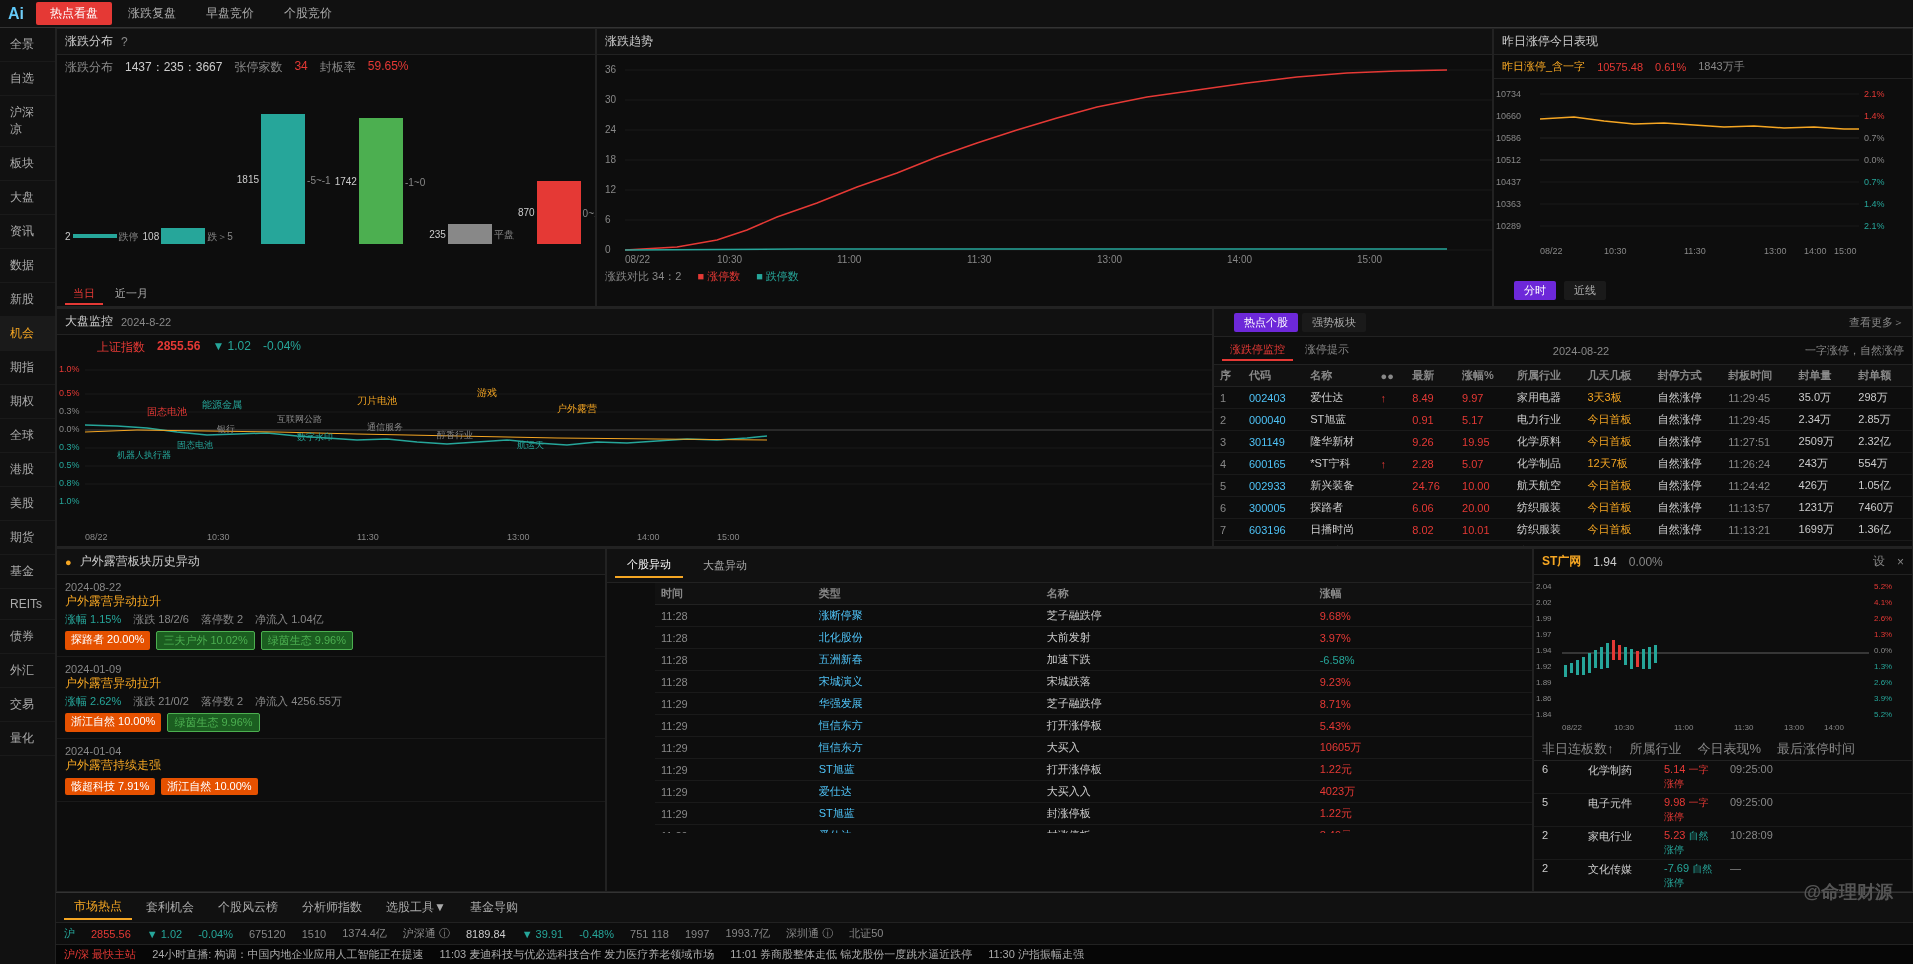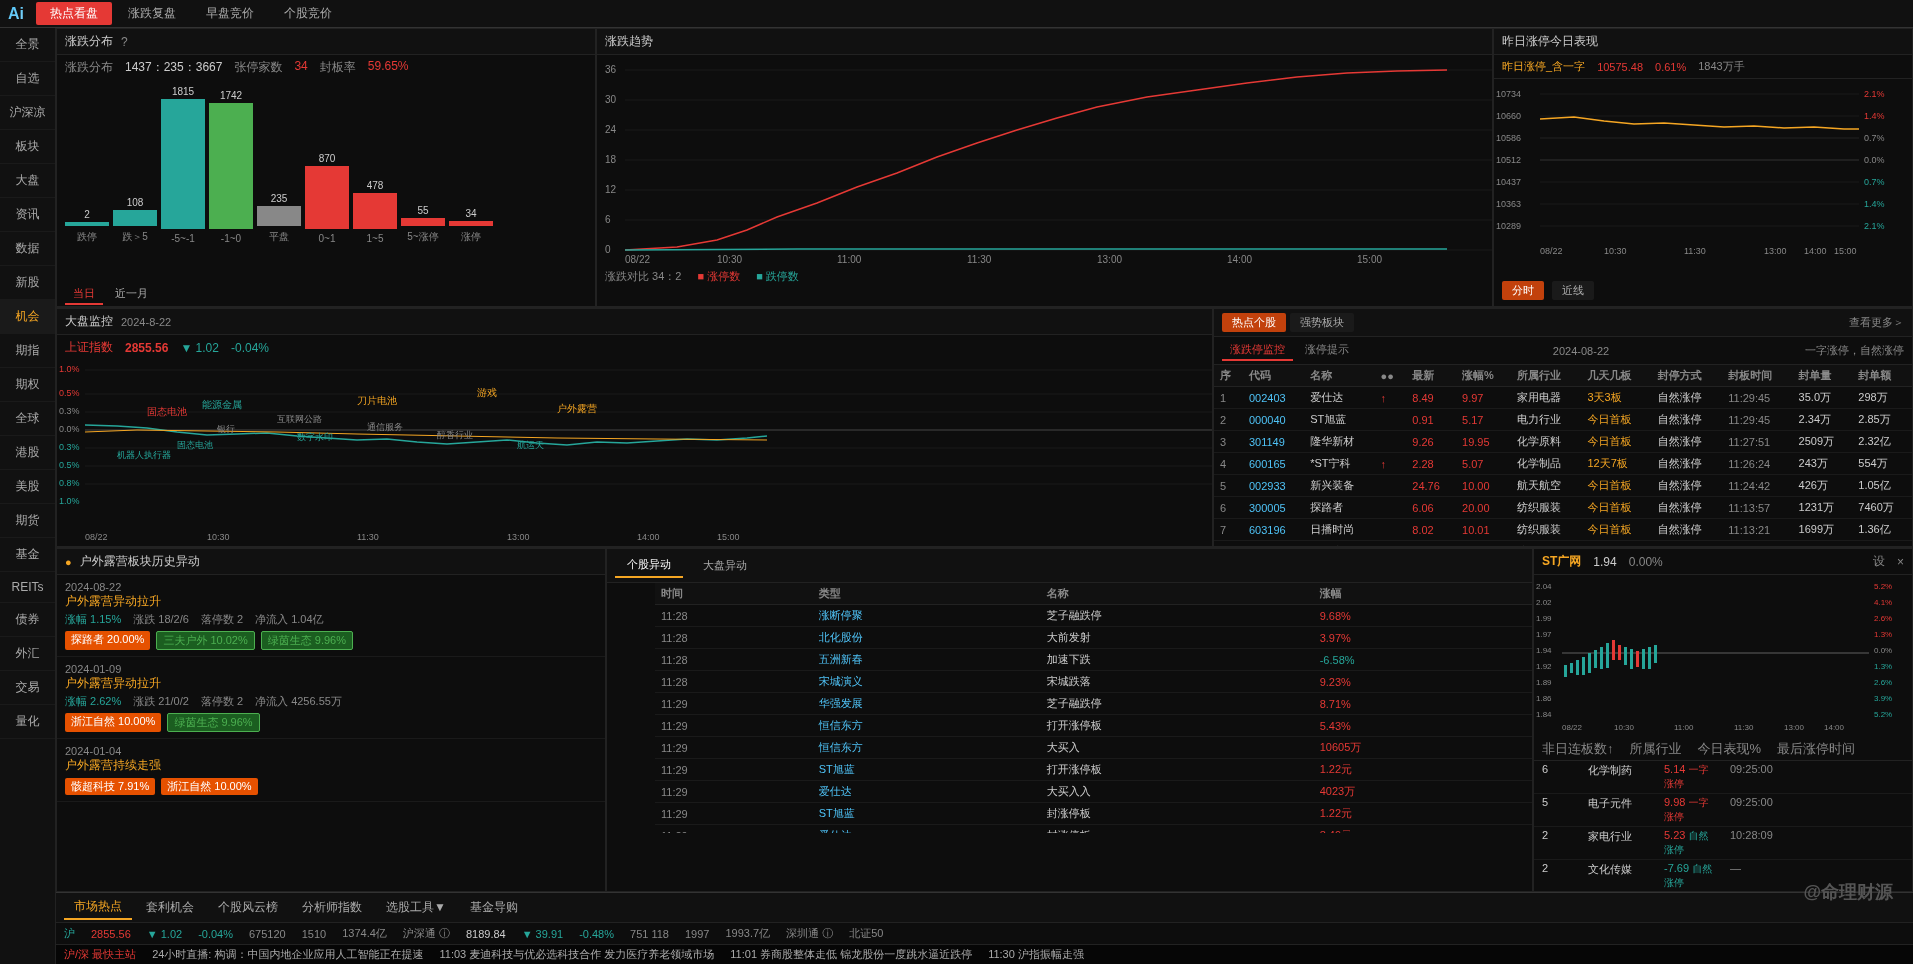--- a/index.html
+++ b/index.html
@@ -60,22 +60,21 @@
     
     .sidebar {
       width: 56px;
       background: #111;
       border-right: 1px solid #222;
       display: flex;
       flex-direction: column;
       flex-shrink: 0;
     }
     .sidebar-item {
-      padding: 8px 3px;
-      text-align: center;
+      padding: 8px 10px;
       font-size: 12px;
       color: #aaa;
       cursor: pointer;
       border-bottom: 1px solid #1a1a1a;
     }
     .sidebar-item.active {
       color: #f5a623;
       background: #1a1a1a;
     }
     
@@ -110,22 +109,23 @@
     }
     .tab-btn {
       padding: 2px 10px;
       font-size: 11px;
       cursor: pointer;
       border-radius: 2px;
       background: #1a1a1a;
       color: #aaa;
     }
     .tab-btn.active {
-      background: #c2410c;
+      background: #6d28d9;
       color: #fff;
+      margin-left: 12px;
     }
     
     .panel-zangjie {
       width: 540px;
       flex-shrink: 0;
     }
     .zangjie-stats {
       padding: 4px 8px;
       display: flex;
       gap: 12px;
@@ -141,21 +141,21 @@
     .bar-chart {
       display: flex;
       align-items: flex-end;
       gap: 3px;
       height: 160px;
       padding-bottom: 20px;
       position: relative;
     }
     .bar-item {
       display: flex;
-      flex-direction: column;
+      flex-direction: row;
       align-items: center;
       gap: 2px;
     }
     .bar-label-top {
       font-size: 10px;
       color: #ccc;
     }
     .bar {
       width: 44px;
     }
@@ -587,21 +587,21 @@
         </div>
       </div>
 
       <div class="mid-row">
 
         <div class="panel panel-market">
           <div class="panel-title">
             <span>大盘监控</span>
             <span style="color:#888;font-size:11px;">2024-8-22</span>
           </div>
-          <div style="padding:4px 8px;display:flex;gap:12px;align-items:center;font-size:12px;">
+          <div style="padding:4px 8px;display:flex;gap:12px;align-items:flex-start;font-size:12px;margin-left:32px;">
             <span style="color:#e53935">上证指数</span>
             <span style="color:#e53935;font-weight:bold">2855.56</span>
             <span style="color:#26a69a">▼ 1.02</span>
             <span style="color:#26a69a">-0.04%</span>
           </div>
           <div style="position:relative;height:185px;">
             <svg width="100%" height="185" style="background:#0d0d0d">
 
               <text x="2" y="12" fill="#e53935" font-size="9">1.0%</text>
               <text x="2" y="36" fill="#e53935" font-size="9">0.5%</text>

